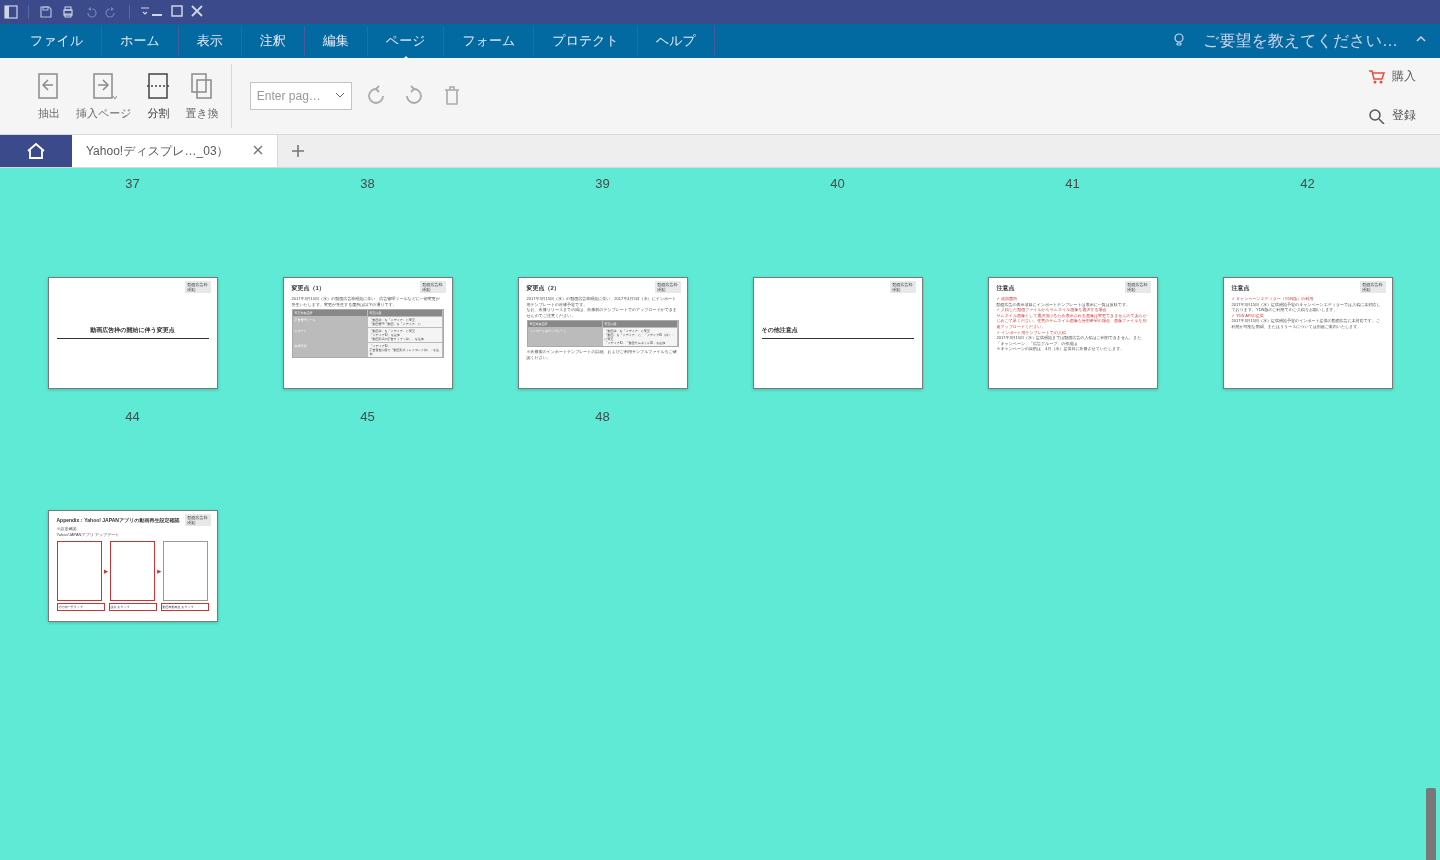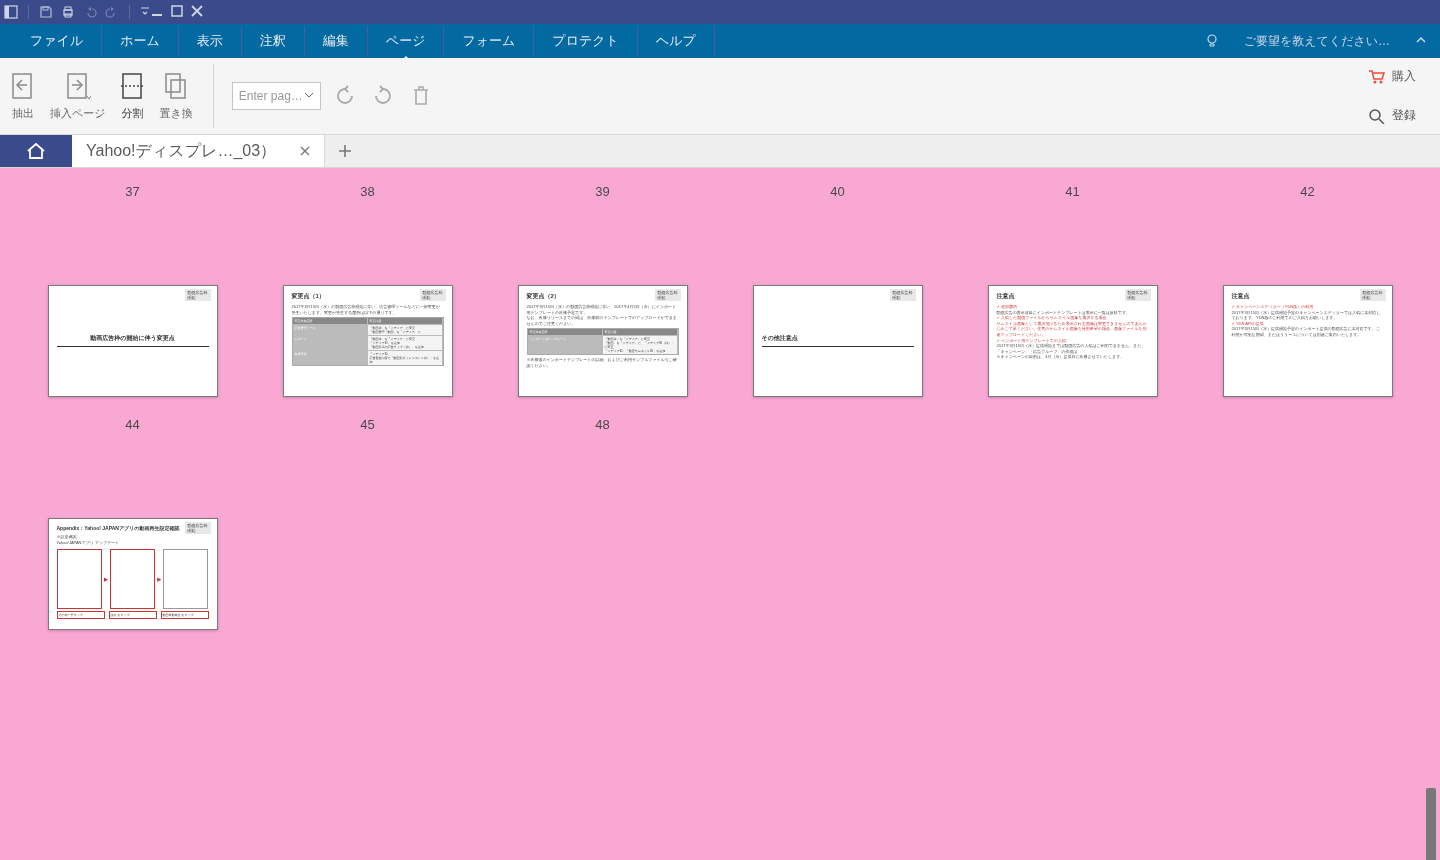--- a/index.html
+++ b/index.html
@@ -9,41 +9,41 @@
 .titlebar .tb-left { display: flex; align-items: center; gap: 8px; }
 .titlebar .tb-left svg { display: block; }
 .titlebar .tb-divider { width: 1px; height: 14px; background: #5a68a0; margin: 0 2px; }
 .titlebar .tb-center { flex: 1; text-align: center; }
 .titlebar .tb-right { display: flex; align-items: center; gap: 6px; }
 
 .menubar { height: 34px; background: #0369a1; display: flex; align-items: center; color: #e8eaf5; font-size: 13px; padding: 0 12px; position: relative; }
 .menubar .menu-item { padding: 6px 18px; cursor: pointer; border-right: 1px solid #4a5a9a; }
 .menubar .menu-item.active { position: relative; }
 .menubar .menu-item.active::after { content: ""; position: absolute; bottom: -6px; left: 50%; transform: translateX(-50%); width: 0; height: 0; border-left: 6px solid transparent; border-right: 6px solid transparent; border-bottom: 6px solid #f5f5f5; }
-.menubar .menu-right { margin-left: auto; display: flex; align-items: center; gap: 24px; color: #cfd4ea; font-size: 12px; }
+.menubar .menu-right { margin-left: auto; display: flex; align-items: center; gap: 16px; color: #cfd4ea; font-size: 16px; }
 
 .toolbar { height: 76px; background: #f5f5f5; display: flex; align-items: center; padding: 6px 10px; }
-.tool-group { display: flex; gap: 14px; padding-right: 20px; border-right: 1px solid #d8d8d8; height: 100%; align-items: center; }
+.tool-group { display: flex; gap: 14px; padding-right: 12px; border-right: 1px solid #d8d8d8; height: 100%; align-items: center; margin-left: 26px; }
 .tool-btn { display: flex; flex-direction: column; align-items: center; gap: 4px; color: #6a6a6a; font-size: 11px; cursor: pointer; }
 .tool-btn svg { display: block; }
 
 .page-input { margin-left: 18px; display: flex; align-items: center; gap: 10px; }
-.page-input .input-wrap { border: 1px solid #c4c4c4; background: #fff; display: flex; align-items: center; height: 28px; width: 89px; padding: 0 6px; color: #999; font-size: 12px; }
+.page-input .input-wrap { border: 1px solid #c4c4c4; background: #fff; display: flex; align-items: center; height: 28px; width: 102px; padding: 0 6px; color: #999; font-size: 12px; }
 .page-input .input-wrap .dd { margin-left: auto; }
 .icon-btn { width: 28px; height: 28px; display: flex; align-items: center; justify-content: center; cursor: pointer; }
 
 .toolbar-right { margin-left: auto; display: flex; flex-direction: column; gap: 22px; padding-right: 14px; }
 .tr-item { display: flex; align-items: center; gap: 6px; color: #555; font-size: 12px; }
 
 .tabbar { height: 34px; background: #eeeeee; display: flex; align-items: stretch; border-top: 1px solid #d8d8d8; border-bottom: 1px solid #d8d8d8; }
 .tabbar .home-tab { width: 72px; background: #3a4a8a; display: flex; align-items: center; justify-content: center; }
-.tabbar .doc-tab { background: #fff; display: flex; align-items: center; padding: 0 14px; gap: 24px; color: #5a5a5a; font-size: 16px; border-right: 1px solid #d8d8d8; }
+.tabbar .doc-tab { background: #fff; display: flex; align-items: center; padding: 0 14px; gap: 24px; color: #5a5a5a; font-size: 12px; border-right: 1px solid #d8d8d8; }
 .tabbar .add-tab { display: flex; align-items: center; justify-content: center; width: 40px; color: #6a6a6a; font-size: 18px; }
 
-.workspace { height: calc(860px - 24px - 34px - 76px - 34px); background: #f9a8d4; padding: 16px 30px; overflow: auto; position: relative; }
+.workspace { height: calc(860px - 24px - 34px - 76px - 34px); background: #5eead4; padding: 8px 30px; overflow: auto; position: relative; }
 .grid { display: grid; grid-template-columns: repeat(6, 1fr); gap: 20px 30px; }
 .page-slot { display: flex; flex-direction: column; align-items: center; gap: 6px; }
 .page-num { color: #4a4a4a; font-size: 13px; margin-bottom: 80px; }
 .thumb { width: 170px; height: 112px; background: #fff; border: 1px solid #7a7a7a; box-shadow: 0 1px 3px rgba(0,0,0,0.2); padding: 6px 8px; font-size: 5px; color: #333; display: flex; flex-direction: column; position: relative; }
 .thumb .t-brand { position: absolute; top: 3px; right: 6px; font-size: 4px; background: #e8e8e8; padding: 1px 3px; }
 .thumb .t-title { font-size: 6px; font-weight: bold; margin-bottom: 3px; }
 .thumb .t-line { border-bottom: 1px solid #333; margin: 2px 0; }
 .thumb .t-text { font-size: 4px; color: #444; line-height: 1.4; }
 .thumb .t-text.red { color: #c33; }
 .thumb .t-table { border: 1px solid #aaa; background: #f4f4f4; margin: 2px 0; }

